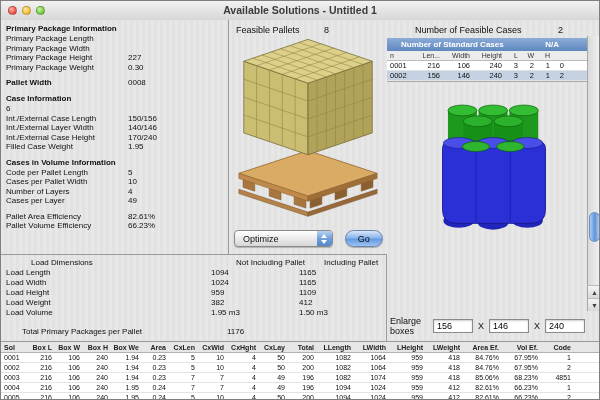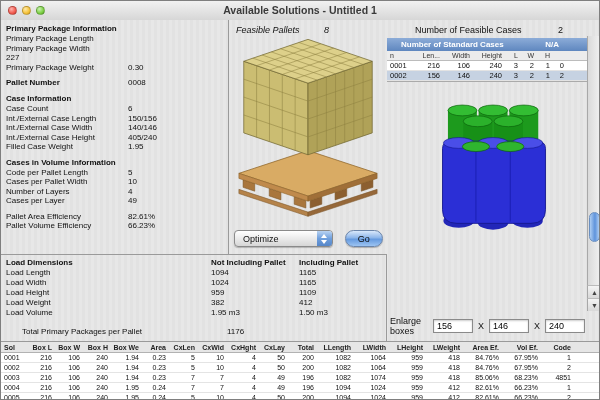--- a/index.html
+++ b/index.html
@@ -16,32 +16,32 @@
   .middle-panel{position:absolute;left:228px;top:0;width:158px;height:234px;overflow:hidden;}
   .load-section{position:absolute;left:0;top:234px;width:386px;height:87px;border-top:1px solid #9a9a9a;border-right:1px solid #9a9a9a;padding:3px 5px;overflow:hidden;}
   .right-panel{position:absolute;left:386px;top:0;width:214px;height:321px;overflow:hidden;}
   .solutions{position:absolute;left:0;top:321px;width:600px;height:60px;border-top:1px solid #9a9a9a;background:#fff;overflow:hidden;}
   .sec{margin-bottom:6px;}
   .sec-heading{font-size:8px;font-weight:bold;color:#111;line-height:10px;}
   .kv-row{display:flex;font-size:8px;line-height:9.5px;color:#111;}
   .kv-label{flex:0 0 122px;}
   .kv-value{flex:1;}
   
-  .fp-row{display:flex;justify-content:space-between;font-size:9px;color:#111;padding:5px 58px 0 7px;font-style:italic;}
+  .fp-row{display:flex;justify-content:space-between;font-size:9px;color:#111;padding:5px 58px 0 7px;}
   .pallet-wrap{display:flex;justify-content:center;margin-top:1px;}
   .controls-row{position:absolute;bottom:7px;left:5px;right:4px;display:flex;gap:12px;align-items:center;}
   .popup{width:112px;height:17px;border:1px solid #8a8a8a;border-radius:4px;background:linear-gradient(#ffffff,#d6d6d6);display:flex;align-items:center;font-size:9px;color:#111;position:relative;padding-left:8px;box-shadow:0 1px 1px rgba(0,0,0,.22);}
   .popup-cap{position:absolute;right:0;top:0;bottom:0;width:15px;border-radius:0 3px 3px 0;background:linear-gradient(#b9d3f2,#6f9fdd 50%,#5586c8);display:flex;flex-direction:column;align-items:center;justify-content:center;gap:2px;}
   .popup-cap i{display:block;width:0;height:0;border-left:3px solid transparent;border-right:3px solid transparent;}
   .cap-up{border-bottom:4px solid #fff;}
   .cap-down{border-top:4px solid #fff;}
   .aqua-btn{width:44px;height:17px;border-radius:9px;border:1px solid #6b85aa;background:linear-gradient(#d9e8fb,#8db6ea 45%,#659adf 55%,#9cc4f2);font-size:9px;color:#0a0a0a;box-shadow:0 1px 1px rgba(0,0,0,.25);font-family:inherit;}
   
   .ld-row{display:flex;font-size:8px;line-height:10px;color:#111;}
-  .ld-head{font-weight:bold;}
+  .ld-head{font-weight:normal;margin-left:25px;}
   .ld-label{flex:0 0 205px;}
   .ld-v1{flex:0 0 88px;}
   .ld-v2{flex:1;}
   .ld-total{margin-top:9px;margin-left:16px;}
   
   .fc-row{display:flex;justify-content:space-between;font-size:9px;color:#111;padding:5px 38px 3px 28px;}
   .std-header{height:13px;margin-right:14px;background:linear-gradient(#8cacd8,#5f87bf);color:#fff;font-size:8px;font-weight:bold;display:flex;justify-content:space-between;align-items:center;padding:0 28px 0 14px;}
   .std-table{margin-right:14px;background:#fff;border-bottom:1px solid #aaa;}
   .std-thead,.std-row{display:flex;height:10px;align-items:center;}
   .std-thead{background:#ececec;border-bottom:1px solid #bcbcbc;font-size:7px;color:#333;}
@@ -92,56 +92,56 @@
             <span class="kv-label">Primary Package Length</span>
             <span class="kv-value"></span>
           </div>
 
           <div class="kv-row">
             <span class="kv-label">Primary Package Width</span>
             <span class="kv-value"></span>
           </div>
 
           <div class="kv-row">
+            <span class="kv-label">Primary Package Height</span>
             <span class="kv-value">227</span>
           </div>
 
           <div class="kv-row">
             <span class="kv-label">Primary Package Weight</span>
             <span class="kv-value">0.30</span>
           </div>
 
       </div>
       <div class="sec">
         <div class="kv-row">
-          <span class="kv-label sec-heading">Pallet Number</span>
+          <span class="kv-label sec-heading">Pallet Width</span>
           <span class="kv-value">0008</span>
         </div>
       </div>
       <div class="sec">
         <div class="sec-heading">Case Information</div>
 
           <div class="kv-row">
-            <span class="kv-label">Case Count</span>
             <span class="kv-value">6</span>
           </div>
 
           <div class="kv-row">
             <span class="kv-label">Int./External Case Length</span>
             <span class="kv-value">150/156</span>
           </div>
 
           <div class="kv-row">
-            <span class="kv-label">Int./External Case Width</span>
+            <span class="kv-label">Int./External Layer Width</span>
             <span class="kv-value">140/146</span>
           </div>
 
           <div class="kv-row">
             <span class="kv-label">Int./External Case Height</span>
-            <span class="kv-value">405/240</span>
+            <span class="kv-value">170/240</span>
           </div>
 
           <div class="kv-row">
             <span class="kv-label">Filled Case Weight</span>
             <span class="kv-value">1.95</span>
           </div>
 
       </div>
       <div class="sec">
         <div class="sec-heading">Cases in Volume Information</div>

